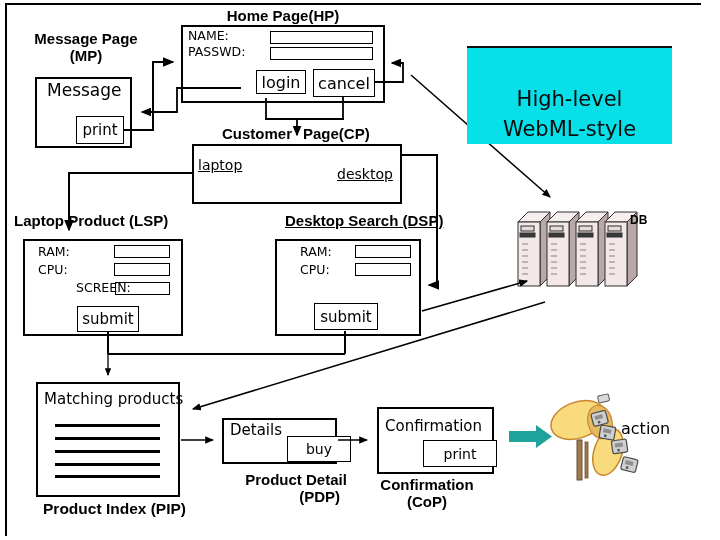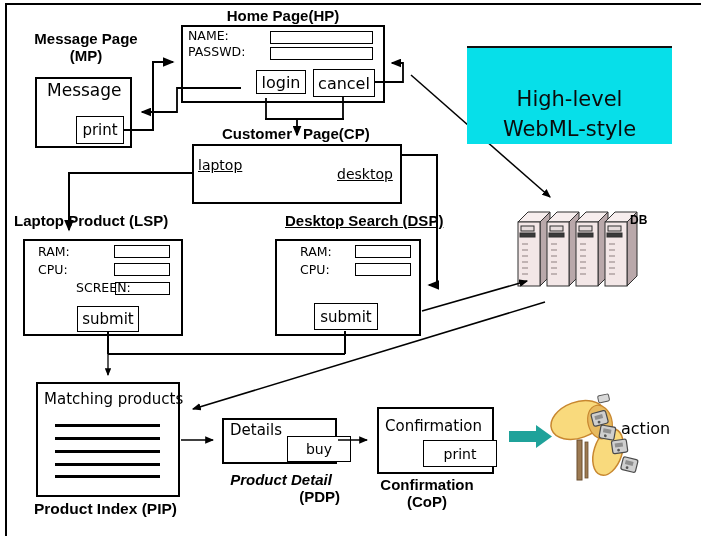--- a/index.html
+++ b/index.html
@@ -126,26 +126,26 @@
 
   <div class="box" style="left:36px;top:382px;width:144px;height:115px;"></div>
   <div class="t" style="left:44px;top:391px;font-size:15px;">Matching products</div>
   <div>
     <div class="listline" style="top:424px;"></div>
     <div class="listline" style="top:437px;"></div>
     <div class="listline" style="top:450px;"></div>
     <div class="listline" style="top:463px;"></div>
     <div class="listline" style="top:475px;"></div>
   </div>
-  <div class="blabel" style="left:34px;top:500px;width:152px;text-align:left;font-size:15.5px;">Product Index (PIP)</div>
+  <div class="blabel" style="left:34px;top:500px;width:152px;text-align:right;font-size:15.5px;">Product Index (PIP)</div>
 
   <div class="box" style="left:222px;top:418px;width:115px;height:46px;border-width:2px;"></div>
   <div class="t" style="left:230px;top:422px;font-size:15px;">Details</div>
   <div class="btn" style="left:287px;top:436px;width:64px;height:26px;font-size:14px;">buy</div>
-  <div class="blabel" style="left:222px;top:472px;width:118px;text-align:center;font-style:italic;">Product Detail</div>
+  <div class="blabel" style="left:237px;top:472px;width:118px;text-align:center;">Product Detail</div>
   <div class="blabel" style="left:222px;top:489px;width:118px;text-align:right;">(PDP)</div>
 
   <div class="box" style="left:377px;top:407px;width:117px;height:67px;"></div>
   <div class="t" style="left:385px;top:418px;font-size:15px;">Confirmation</div>
   <div class="btn" style="left:423px;top:440px;width:74px;height:27px;font-size:14px;">print</div>
   <div class="blabel" style="left:369px;top:477px;width:116px;text-align:center;">Confirmation</div>
   <div class="blabel" style="left:369px;top:494px;width:116px;text-align:center;">(CoP)</div>
 
   <svg class="clip" style="left:540px;top:390px;" width="135" height="100" viewBox="0 0 135 100">
     <rect x="37" y="50" width="5" height="40" fill="#9c7a52" stroke="#6b4f30" stroke-width="1"></rect>

